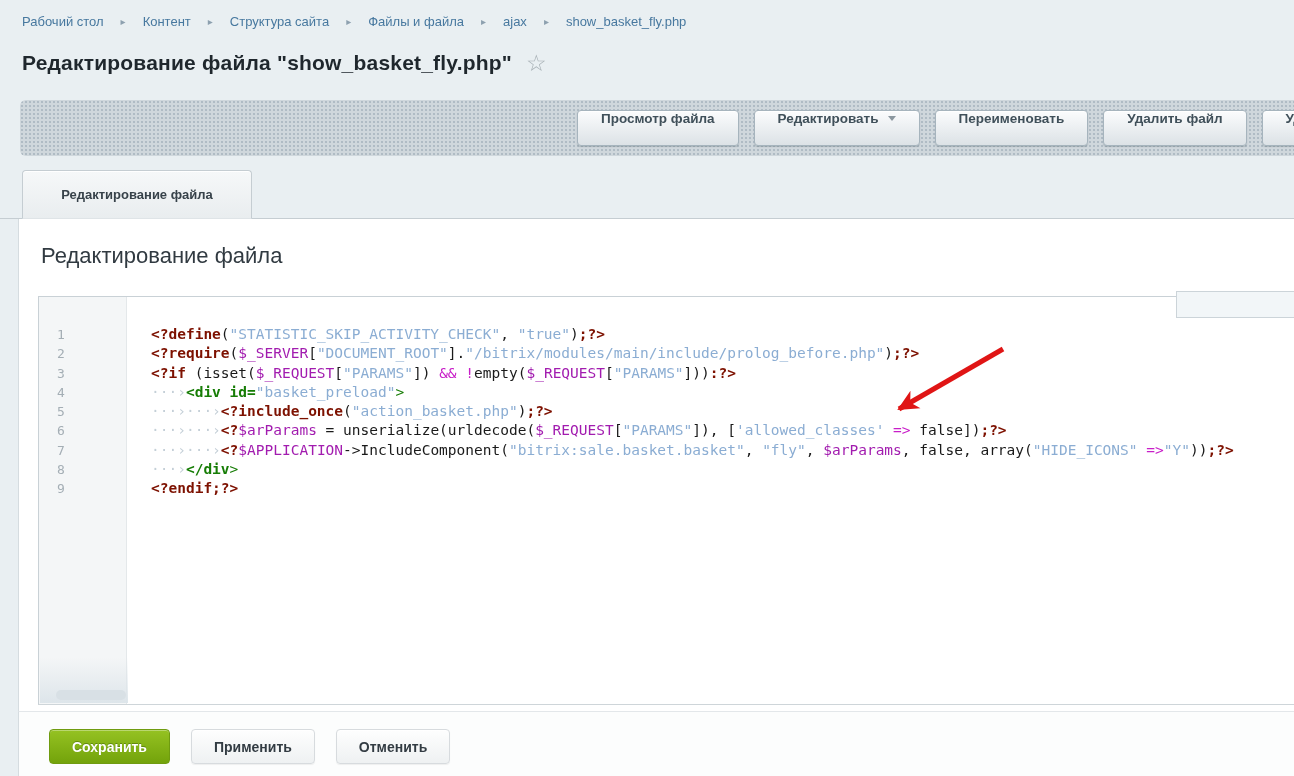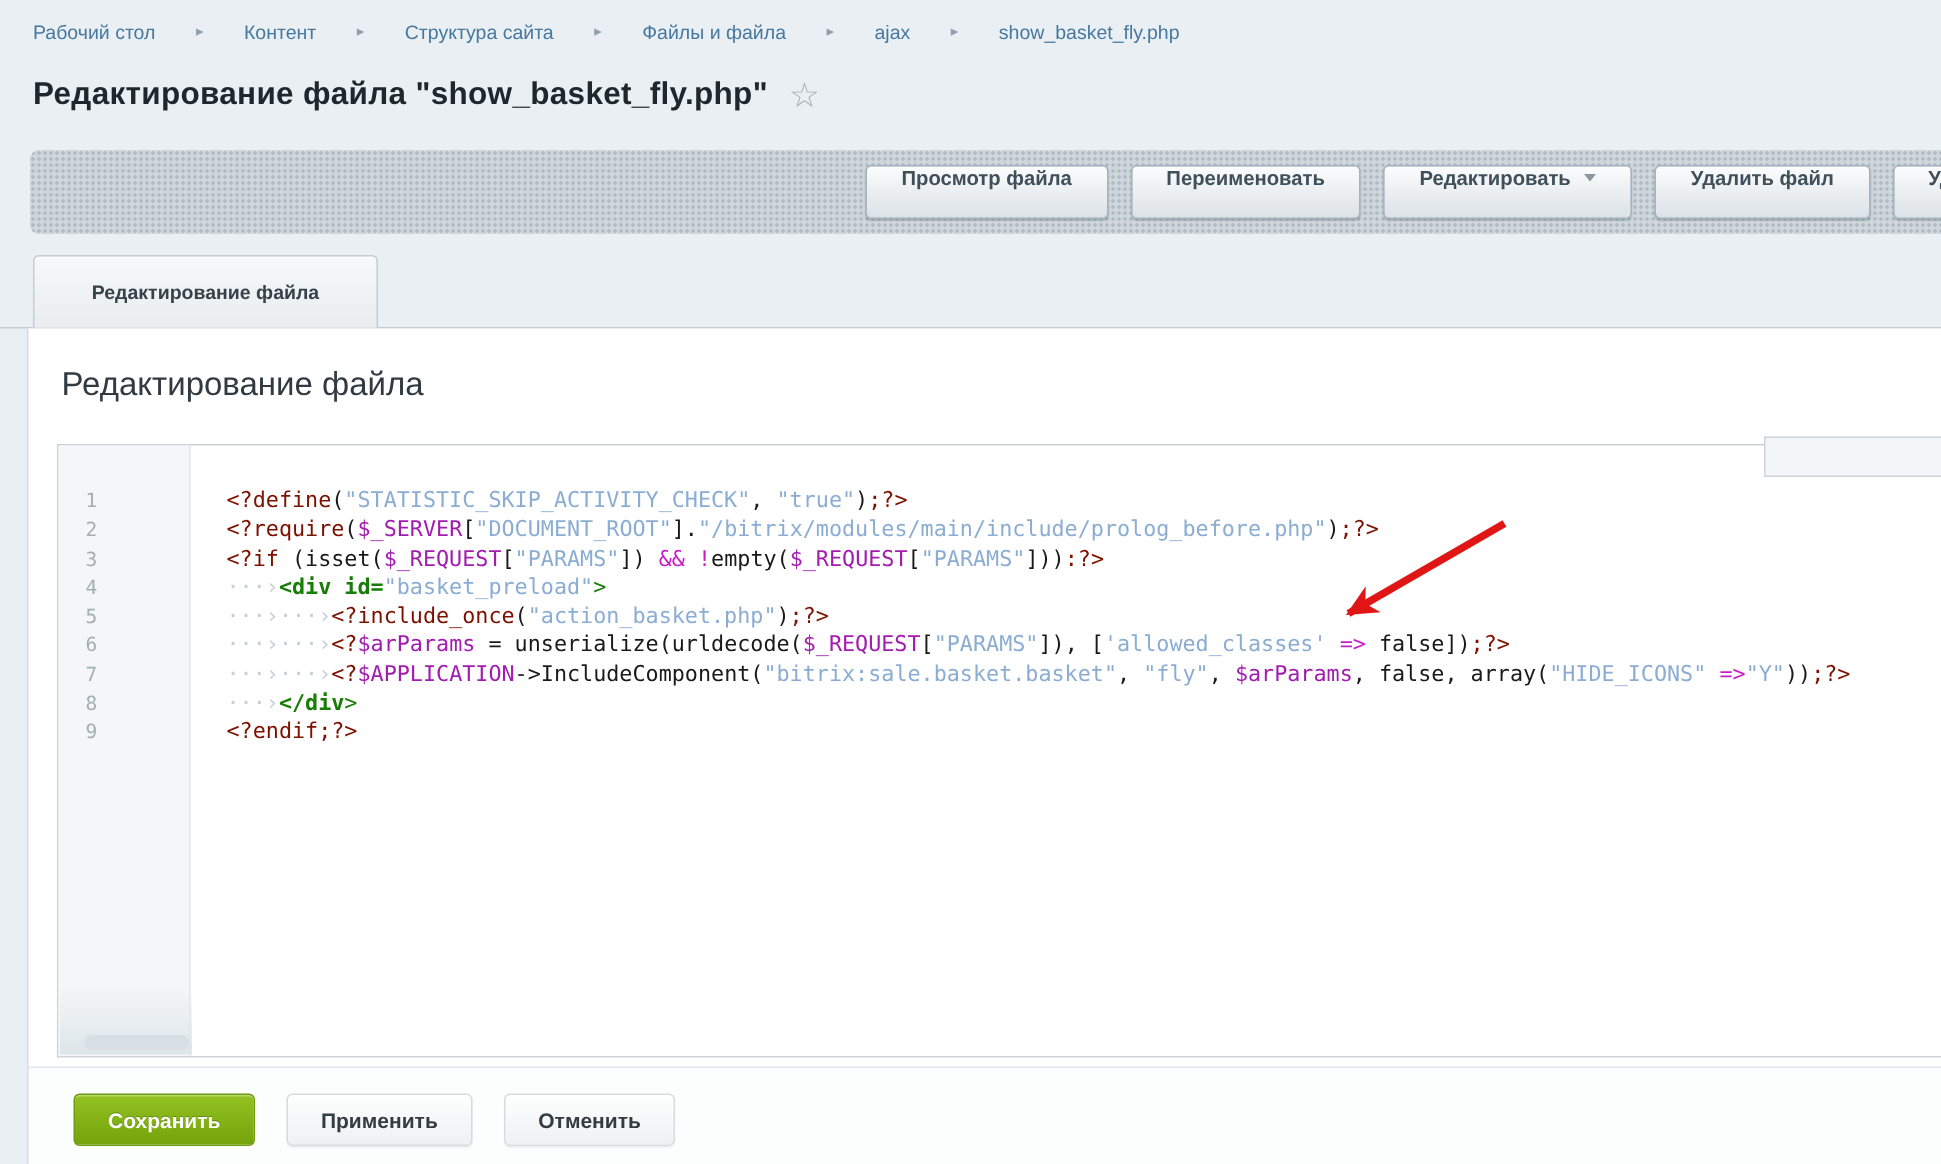--- a/index.html
+++ b/index.html
@@ -3,21 +3,21 @@
 <meta charset="utf-8">
 <style>
   html,body{margin:0;padding:0}
   body{
     width:1294px;height:776px;position:relative;overflow:hidden;
     background:#e9eff2;
     font-family:"Liberation Sans",sans-serif;
     -webkit-font-smoothing:antialiased;
   }
   
-  .breadcrumb{position:absolute;top:14px;left:22px;display:flex;align-items:center;gap:27px;font-size:13px}
+  .breadcrumb{position:absolute;top:14px;left:22px;display:flex;align-items:center;gap:17px;font-size:13px}
   .bc-item{color:#47789f;text-decoration:none}
   .bc-sep{color:#8da0af;font-size:10px;line-height:1;padding-top:1px}
   
   .title-row{position:absolute;top:50px;left:22px;display:flex;align-items:center;gap:14px}
   .page-title{margin:0;font-size:21px;font-weight:bold;color:#1f272d;letter-spacing:.2px}
   .star{font-size:23px;color:#a8b1b6;cursor:pointer;line-height:1;padding-top:2px}
   
   .toolbar{
     position:absolute;left:20px;top:100px;width:1350px;height:56px;border-radius:6px;
     background-color:#cfd7dc;
@@ -46,21 +46,21 @@
   .panel{position:absolute;top:219px;left:18px;width:1276px;bottom:0;background:#fff;border-left:1px solid #d5dce0}
   .section-heading{position:absolute;left:22px;top:24px;font-size:22px;color:#313a41}
   
   .editor{position:absolute;left:19px;top:77px;right:0;height:407px;background:#fff;
     border-top:1px solid #c9d1d6;border-left:1px solid #c9d1d6;border-bottom:1px solid #ced5d9}
   .gutter{position:absolute;left:0;top:0;bottom:0;width:88px;background:#f4f6f7;border-right:1px solid #e4e8ea;padding-top:28px;box-sizing:border-box}
   .ln{height:19.3px;line-height:19.3px;padding-left:18px;font-family:"DejaVu Sans Mono",monospace;font-size:13px;color:#a4aeb5}
   .code{position:absolute;left:89px;top:0;right:0;bottom:0;padding:28px 0 0 23px;overflow:hidden;
     font-family:"DejaVu Sans Mono",monospace;font-size:14.5px}
   .codeline{height:19.3px;line-height:19.3px;white-space:pre}
-  .tk-kw{color:#7d1100;font-weight:normal}
+  .tk-kw{color:#7d1100;font-weight:bold}
   .tk-str{color:#8badd3}
   .tk-var{color:#a21caf}
   .tk-op{color:#c81ec8}
   .tk-tag{color:#177d06}
   .tk-tagb{color:#177d06;font-weight:bold}
   .tk-ws{color:#c4cfd7}
   .tk-plain{color:#1a1a1a}
   .gutter-shade{position:absolute;left:1px;bottom:1px;width:88px;height:46px;background:linear-gradient(rgba(244,246,247,0),#dde5ea)}
   .hthumb{position:absolute;left:17px;bottom:4px;width:70px;height:10px;background:#d8e0e5;border-radius:5px;cursor:pointer}
   .tr-band{position:absolute;right:0;top:-6px;width:118px;height:25px;background:#f2f6f8;border:1px solid #ccd4d9;border-right:none}
@@ -100,25 +100,25 @@
   <h1 class="page-title">Редактирование файла "show_basket_fly.php"</h1>
   <span class="star">☆</span>
 </div>
 
 <div class="toolbar">
   <div class="toolbar-buttons" id="toolbar-buttons">
       <button class="tb-btn">
         <span>Просмотр файла</span>
       </button>
       <button class="tb-btn">
-        <span>Переименовать</span>
+        <span>Редактировать</span>
+        <span class="caret"></span>
       </button>
       <button class="tb-btn">
-        <span>Редактировать</span>
-        <span class="caret"></span>
+        <span>Переименовать</span>
       </button>
       <button class="tb-btn">
         <span>Удалить файл</span>
       </button>
       <button class="tb-btn">
         <span>Удалить</span>
       </button>
     </div>
 </div>
 

